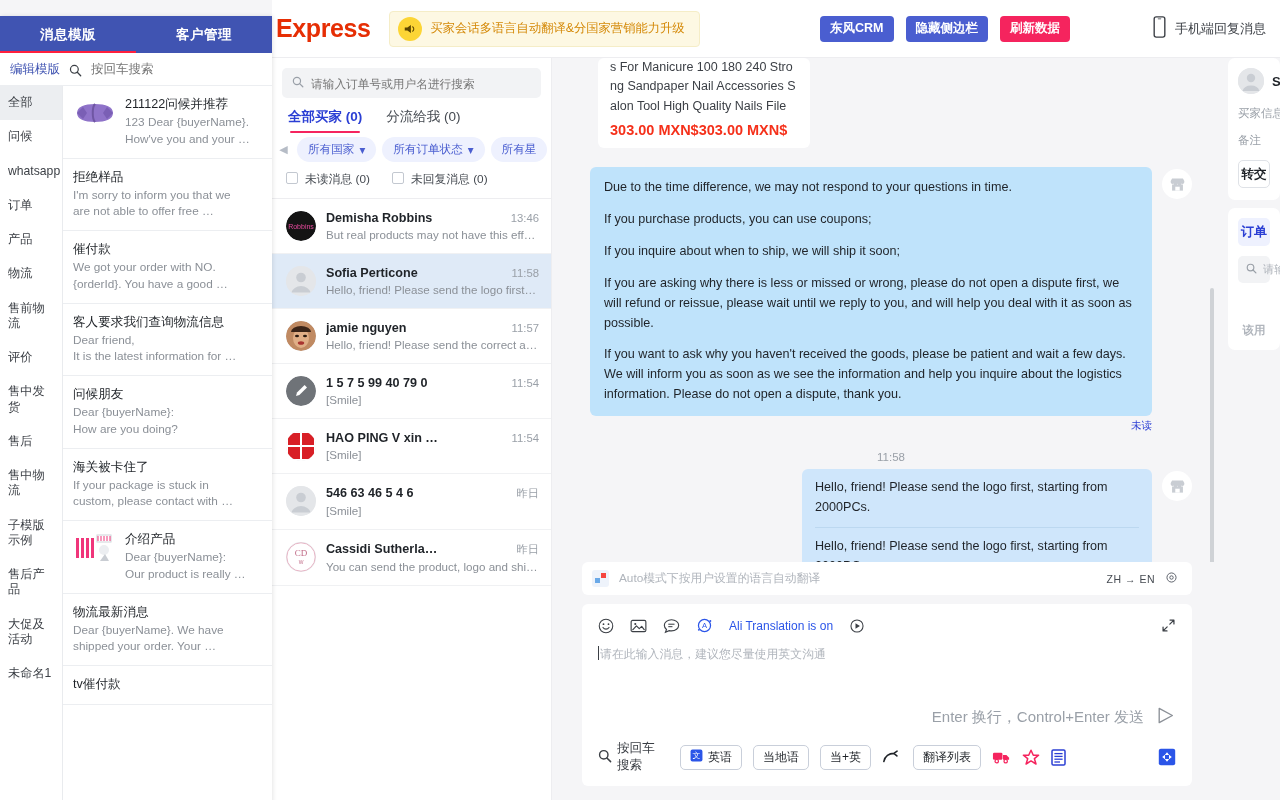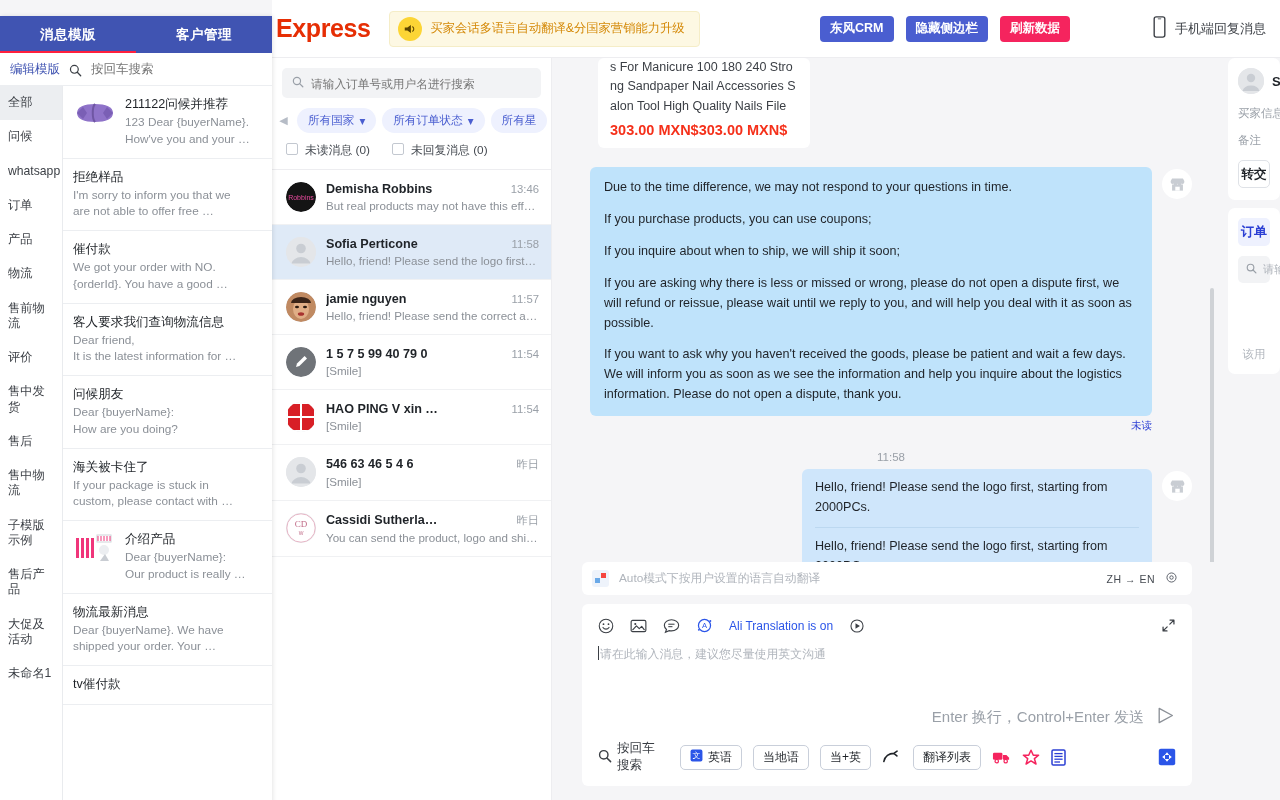--- a/index.html
+++ b/index.html
@@ -261,21 +261,21 @@
   #right .rtab {
     background: #eef1fe; color: #2b3fd4; font-weight: bold; font-size: 13px;
     border-radius: 5px; height: 28px; display: flex; align-items: center;
     justify-content: center; cursor: pointer; white-space: nowrap;
   }
   #right .rsearch {
     margin-top: 10px; height: 27px; background: #f2f3f5; border-radius: 5px;
     display: flex; align-items: center; gap: 6px; padding: 0 8px;
     font-size: 11.3px; color: #b0b5bc; white-space: nowrap;
   }
-  #right .rempty { margin-top: 64px; font-size: 11.5px; color: #b0b5bc; text-align: center; white-space: nowrap; }
+  #right .rempty { margin-top: 40px; font-size: 11.5px; color: #b0b5bc; text-align: center; white-space: nowrap; font-weight: bold; }
 </style>
 </head>
 <body>
 
 <div id="ext-panel">
 
   <div id="ext-tabs">
     <div class="etab active">
       <span>消息模版</span>
     </div>
@@ -435,20 +435,28 @@
       <div id="conv-search">
         <span>
           <svg width="12" height="12" viewBox="0 0 16 16">
               <circle cx="6.6" cy="6.6" r="4.8" fill="none" stroke="#9aa0a8" stroke-width="1.6"></circle>
               <line x1="10.2" y1="10.2" x2="14.4" y2="14.4" stroke="#9aa0a8" stroke-width="1.7" stroke-linecap="round"></line>
             </svg>
         </span>
         <input placeholder="请输入订单号或用户名进行搜索" style="">
       </div>
 
+      <div id="conv-tabs">
+        <div class="ctab active">
+          <span>全部买家 (0)</span>
+        </div>
+        <div class="ctab">
+          <span>分流给我 (0)</span>
+        </div>
+      </div>
 
       <div id="chips-row">
         <span class="chip-arrow">◀</span>
         <span class="chip">
           <span>所有国家</span>
           <span>▾</span>
         </span>
         <span class="chip">
           <span>所有订单状态</span>
           <span>▾</span>

